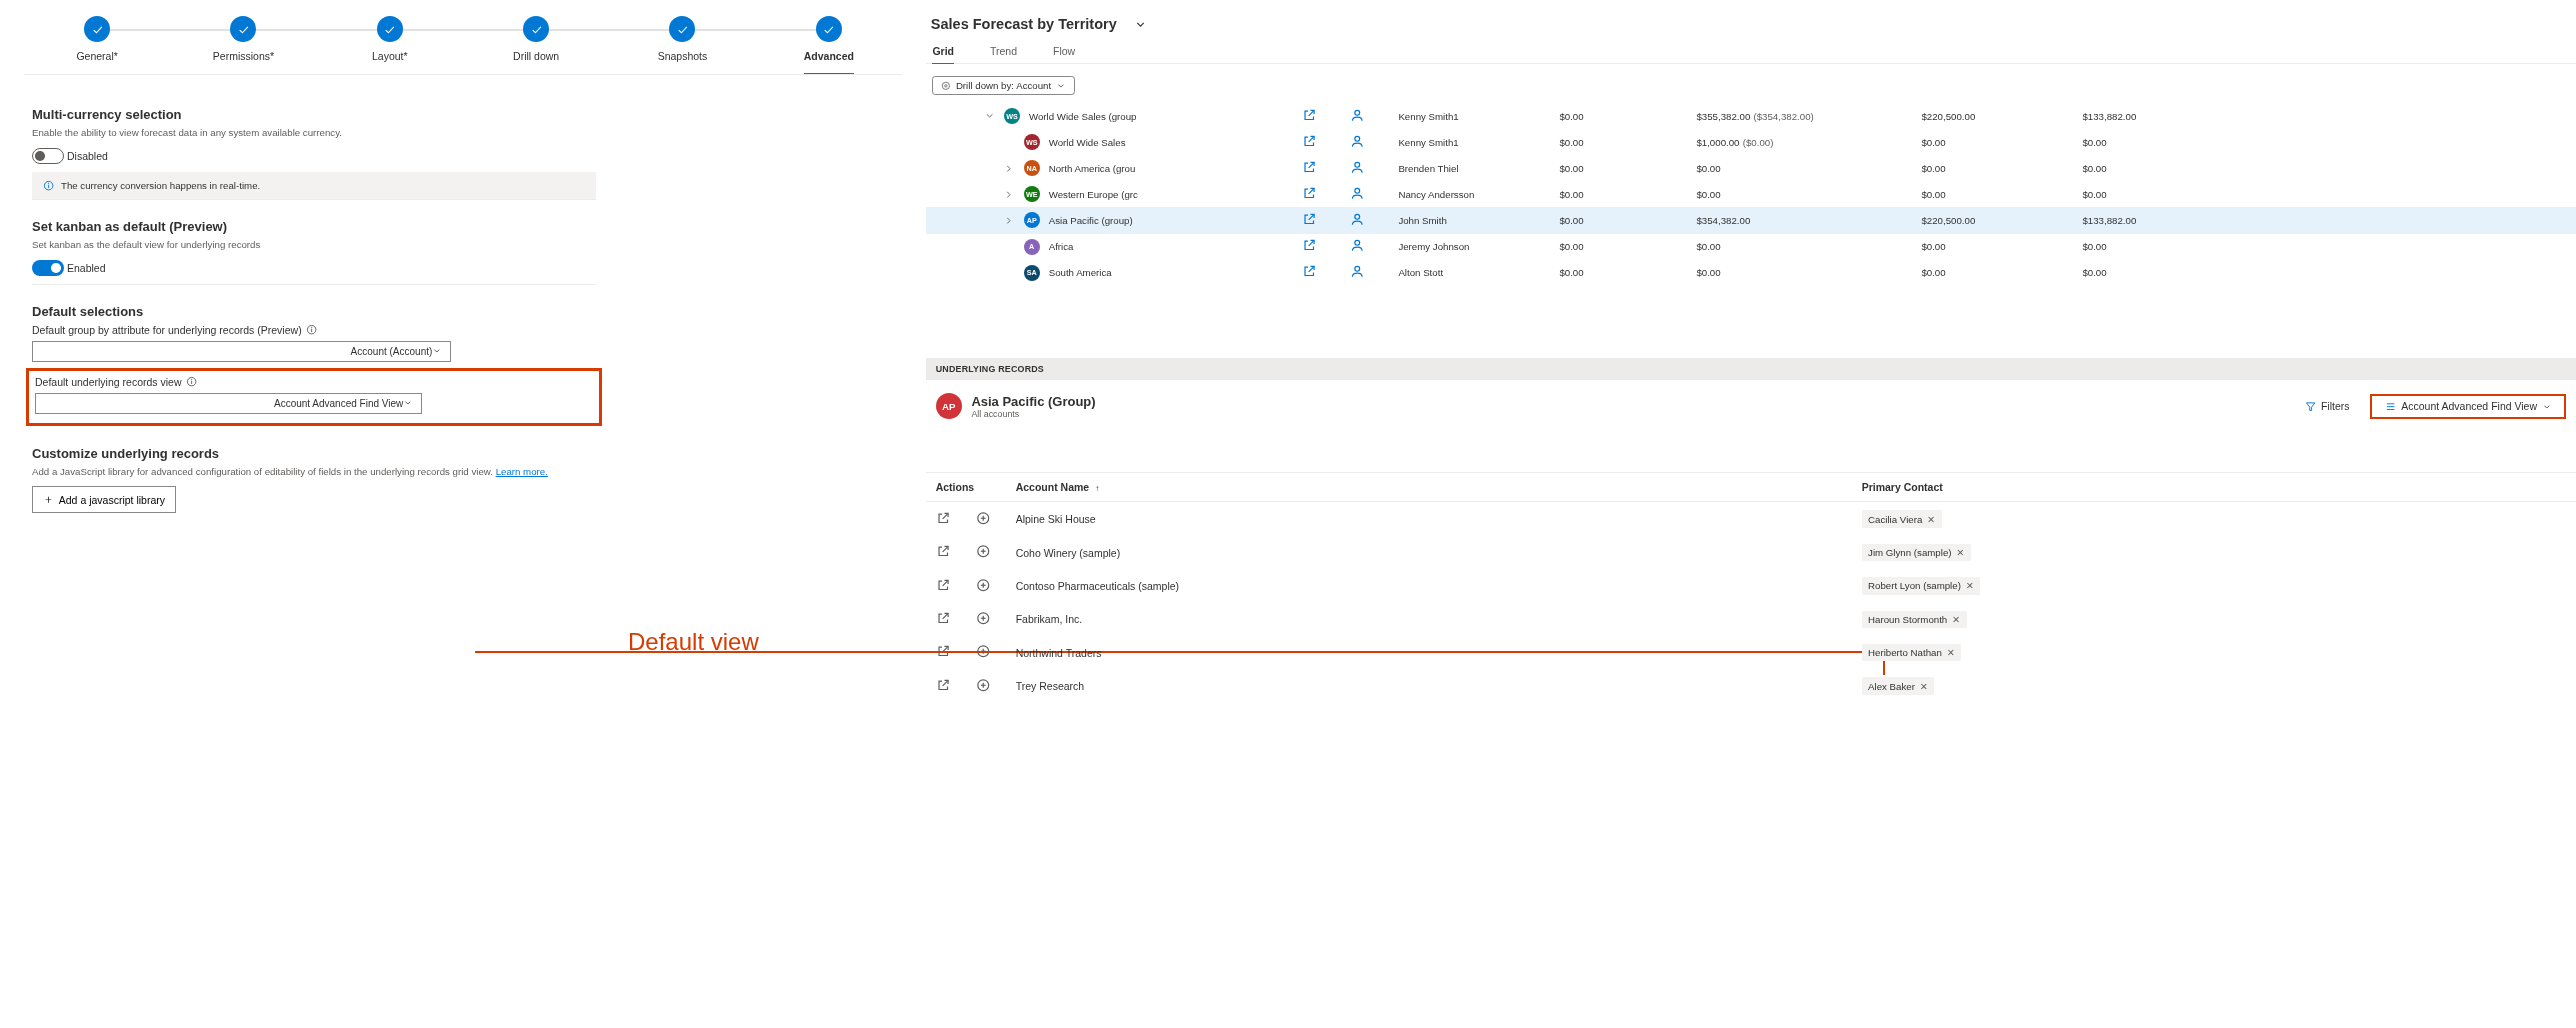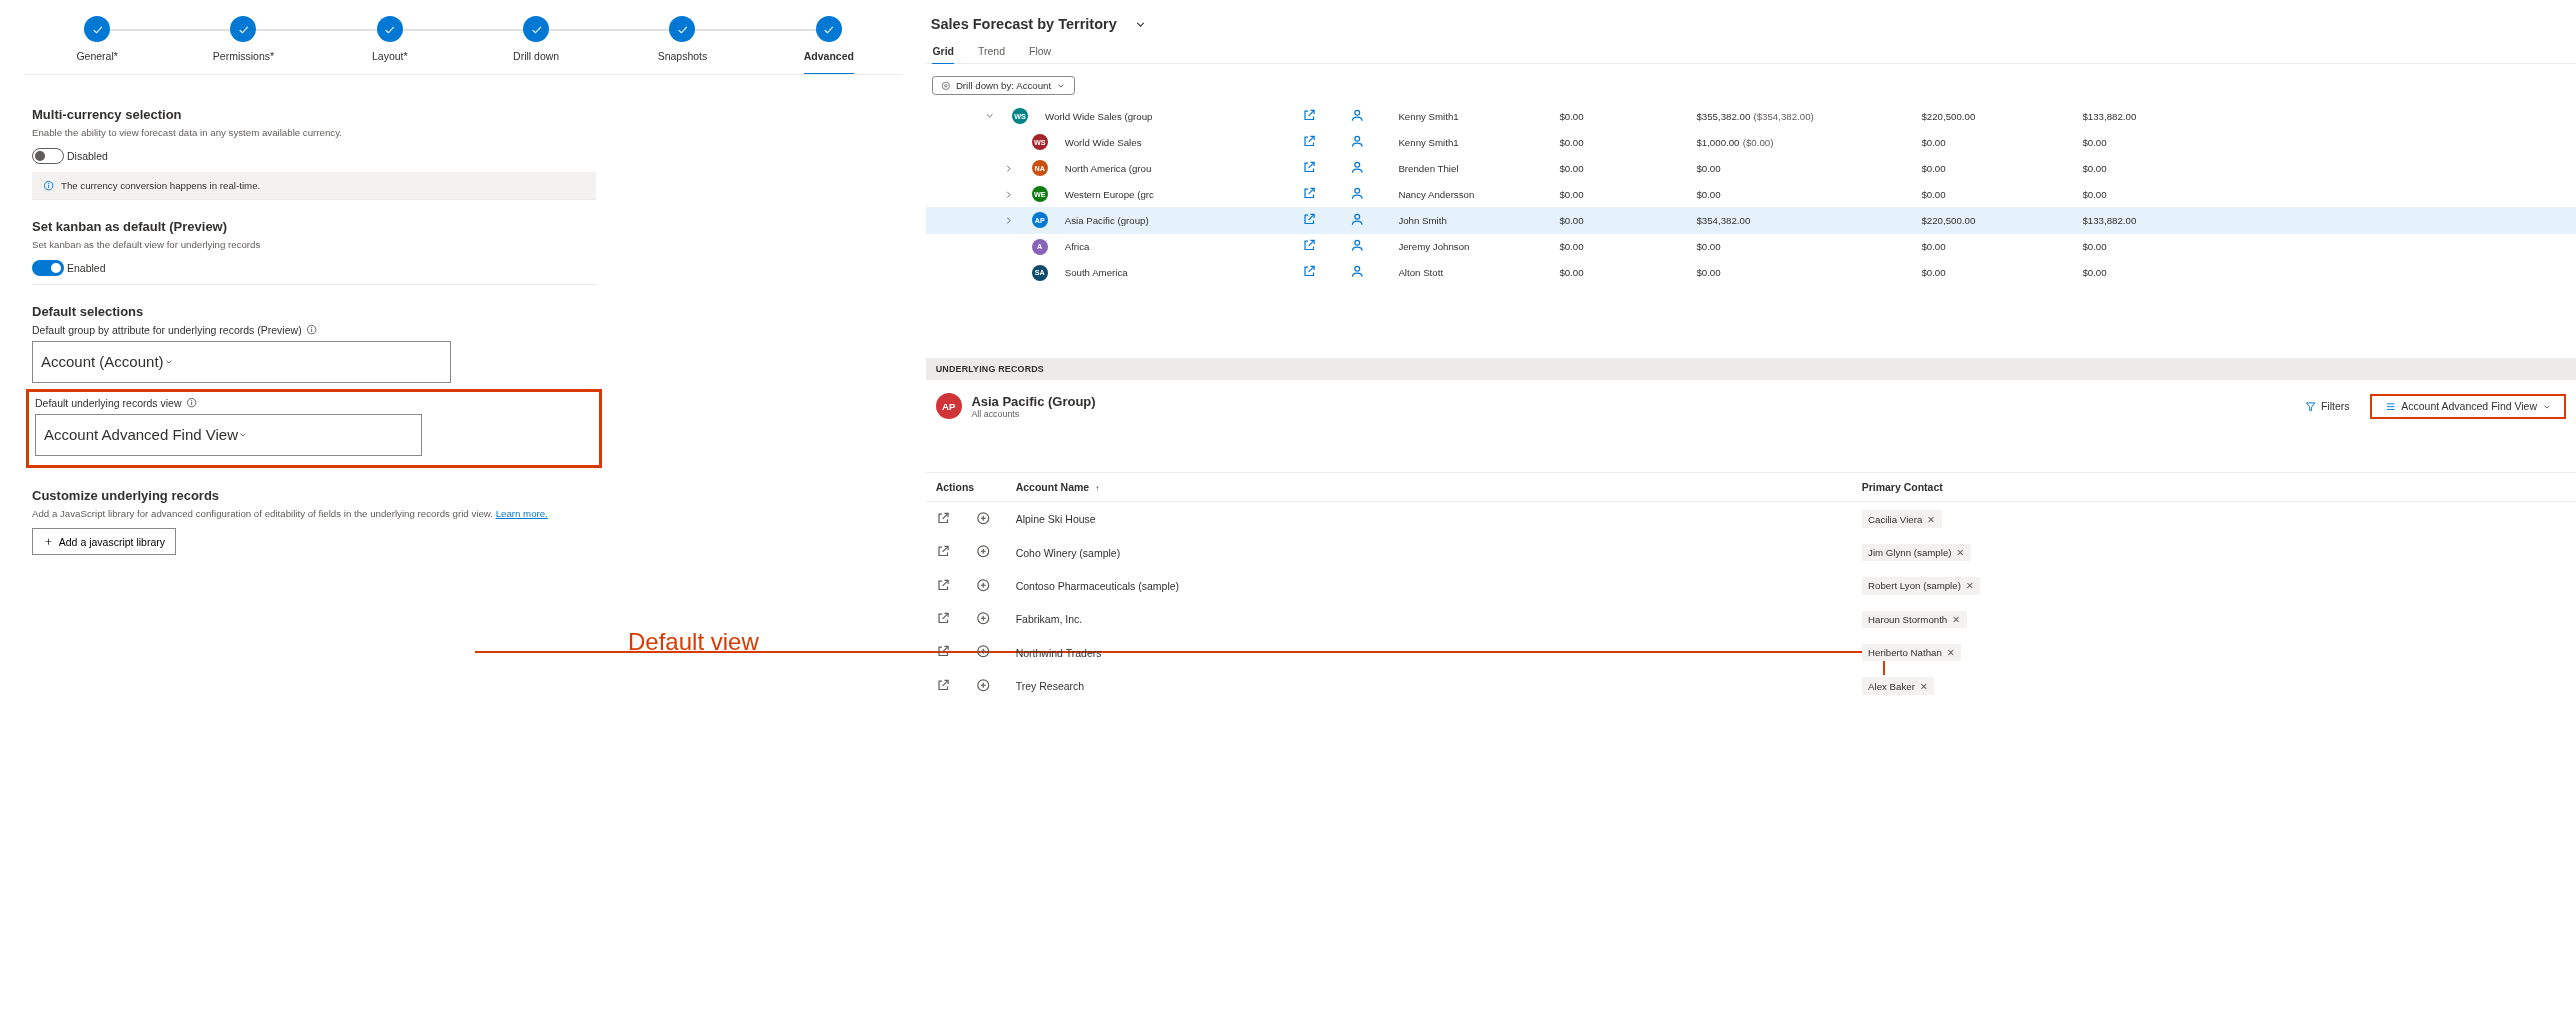--- a/index.html
+++ b/index.html
@@ -28,40 +28,40 @@
   .section-desc a { color: #0078d4; text-decoration: underline; }
   .toggle-row { display: flex; align-items: center; gap: 3px; margin-bottom: 8px; }
   .toggle { width: 32px; height: 16px; border-radius: 8px; position: relative; cursor: pointer; }
   .toggle.off { border: 0.8px solid #605e5c; background: #fff; }
   .toggle.off::after { content: ""; position: absolute; width: 9.7px; height: 9.7px; border-radius: 50%; background: #605e5c; top: 2.4px; left: 2.4px; }
   .toggle.on { background: #0078d4; }
   .toggle.on::after { content: ""; position: absolute; width: 9.7px; height: 9.7px; border-radius: 50%; background: #fff; top: 3.2px; right: 3.2px; }
   .toggle-label { font-size: 10.5px; color: #323130; }
   .info-banner { background: #f3f2f1; padding: 8px 11.3px; display: flex; align-items: center; gap: 6.4px; font-size: 9.7px; color: #323130; border-radius: 1.6px; }
   .sub-label { font-size: 10.5px; color: #323130; margin-bottom: 4.8px; display: flex; align-items: center; gap: 4.8px; }
-  .select-box { width: 100%; max-width: 419px; border: 0.8px solid #8a8886; height: 42px; display: flex; align-items: center; justify-content: flex-start; padding: 0 8px; font-size: 15px; background: #fff; cursor: pointer; }
+  .select-box { width: 100%; max-width: 419px; border: 0.8px solid #8a8886; height: 21px; display: flex; align-items: center; justify-content: flex-end; padding: 0 8px; font-size: 10px; background: #fff; cursor: pointer; }
   .chev-down { width: 9.7px; height: 9.7px; }
   .info-icon { width: 11.3px; height: 11.3px; display: inline-flex; align-items: center; justify-content: center; }
   .redbox1 { border: 3.2px solid #d83b01; padding: 4.8px 6.4px 9.7px 6.4px; margin: 6.4px -6.4px 0 -6.4px; }
   .btn-outline { border: 0.8px solid #8a8886; background: #fff; padding: 4.8px 9.7px; font-size: 10.5px; display: inline-flex; align-items: center; gap: 4.8px; cursor: pointer; }
   .annotation-label { position: absolute; left: 628px; top: 628px; font-size: 24px; color: #d83b01; white-space: nowrap; }
   .annotation-line { position: absolute; height: 1.6px; background: #d83b01; }
   
   .right-pane { flex: 1; position: relative; padding: 16px 0 0 0; min-width: 1264px; }
   .page-title-row { display: flex; align-items: center; gap: 17px; padding: 0 0 6.4px 4.8px; }
   .page-title { font-size: 14.5px; font-weight: 600; }
-  .tabs { display: flex; gap: 24px; border-bottom: 0.8px solid #edebe9; padding-left: 6.4px; margin-bottom: 11.3px; }
+  .tabs { display: flex; gap: 36px; border-bottom: 0.8px solid #edebe9; padding-left: 6.4px; margin-bottom: 11.3px; }
   .tab { padding: 6.4px 0; font-size: 10.5px; color: #605e5c; cursor: pointer; }
   .tab.active { color: #323130; font-weight: 600; border-bottom: 1.6px solid #0078d4; margin-bottom: -0.8px; }
   .pill { display: inline-flex; align-items: center; gap: 4.8px; border: 0.8px solid #8a8886; border-radius: 3.2px; background: #fff; padding: 3.2px 8px; font-size: 9.7px; cursor: pointer; margin-left: 6.4px; }
   .grid-header, .grid-row { display: grid; grid-template-columns: 32px 338px 48px 48px 161px 137px 225px 161px 161px; align-items: center; padding: 4.8px 0; }
   .grid-header { font-weight: 600; font-size: 9.7px; color: #323130; padding-left: 6.4px; border-bottom: 0.8px solid #edebe9; }
   .grid-row { font-size: 9.7px; padding-left: 6.4px; }
   .grid-row.highlight { background: #e6f2fb; }
-  .territory-cell { display: flex; align-items: center; gap: 17px; }
+  .territory-cell { display: flex; align-items: center; gap: 9px; }
   .avatar-badge { width: 16px; height: 16px; border-radius: 50%; color: #fff; font-size: 7.2px; display: flex; align-items: center; justify-content: center; font-weight: 600; }
   .chevron { width: 11.3px; height: 11.3px; display: inline-flex; align-items: center; justify-content: center; color: #605e5c; cursor: pointer; }
   .icon-btn { width: 14.5px; height: 14.5px; color: #0078d4; cursor: pointer; display: inline-flex; align-items: center; justify-content: center; }
   .num { text-align: left; font-variant-numeric: tabular-nums; }
   .secondary-num { color: #605e5c; margin-left: 3.2px; }
   
   .underlying-bar { background: #edebe9; padding: 6.4px 9.7px; font-size: 8.9px; color: #323130; font-weight: 600; letter-spacing: 0.2px; margin-top: 72px; }
   .under-header { display: flex; align-items: center; padding: 13px 9.7px; gap: 9.7px; }
   .big-avatar { width: 26px; height: 26px; border-radius: 50%; background: #d13438; color: #fff; font-size: 9.7px; font-weight: 600; display: flex; align-items: center; justify-content: center; }
   .under-title { font-size: 13px; font-weight: 600; }

